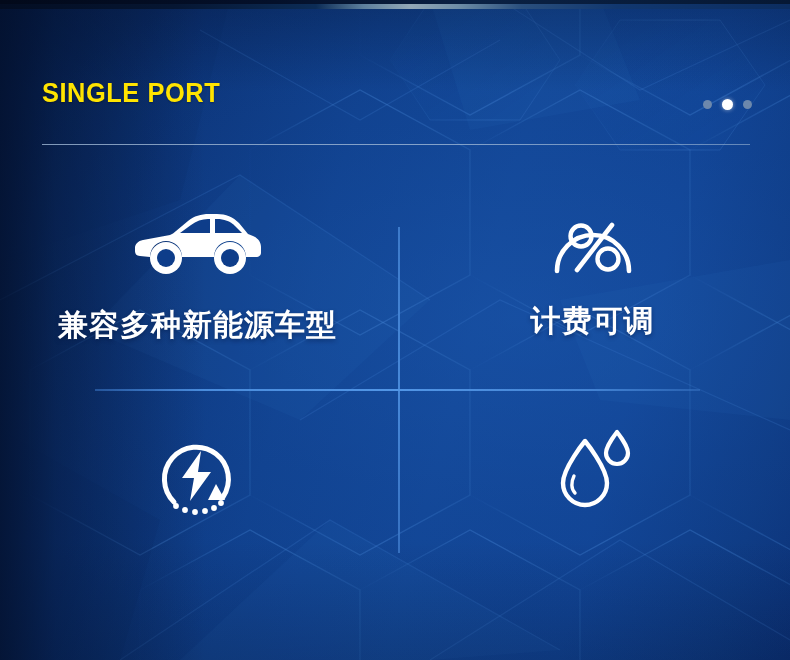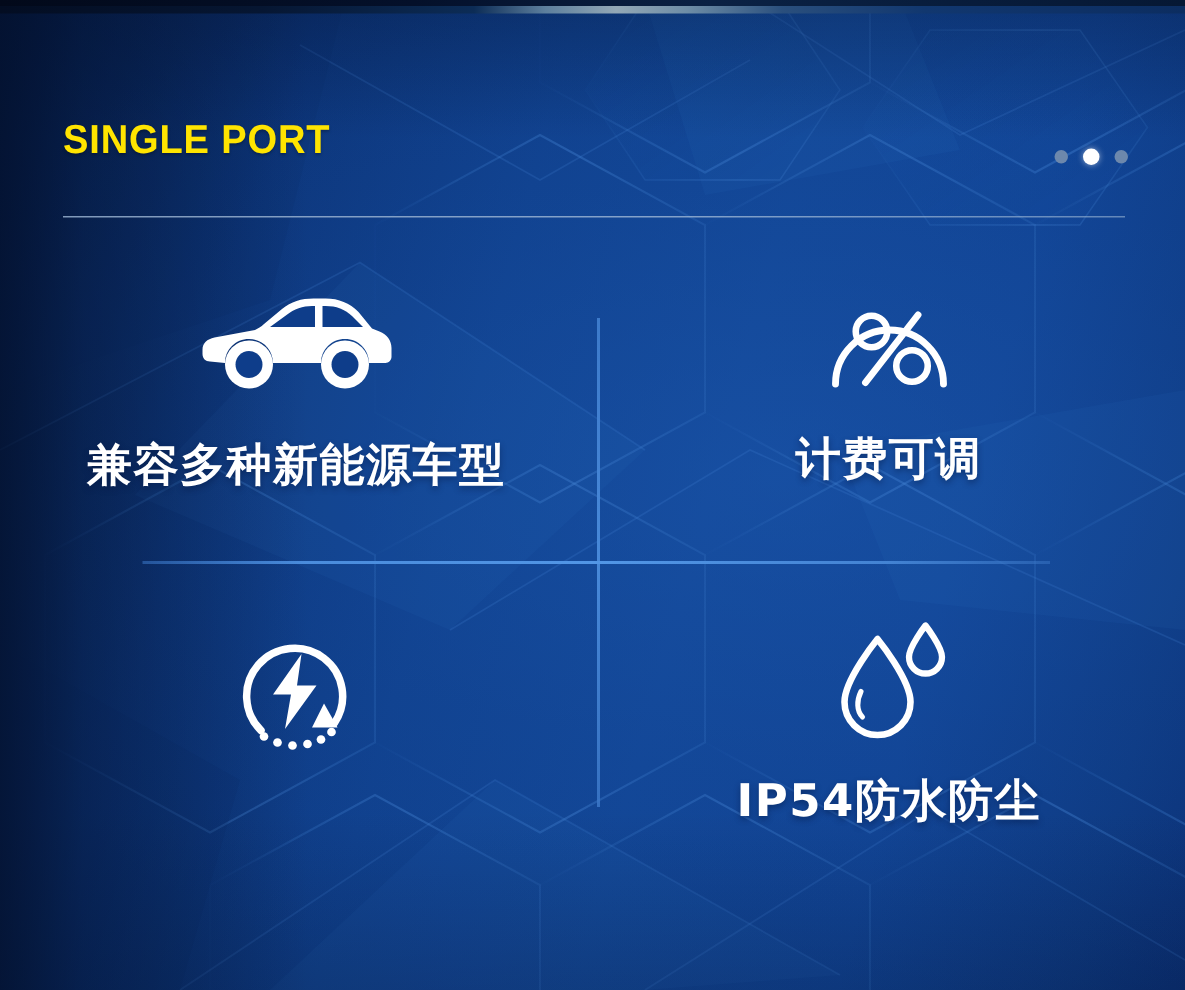--- a/index.html
+++ b/index.html
@@ -135,21 +135,21 @@
   }
   .dot.active {
     width:11px; height:11px;
     background:#ffffff;
     box-shadow:0 0 4px rgba(255,255,255,0.55);
   }
 
   
   .grid {
     position:absolute;
-    left:0; top:168px;
+    left:0; top:183px;
     width:790px; height:420px;
     z-index:5;
     padding-left:20px;
   }
 
   .divider-v {
     position:absolute;
     left:398px; top:44px;
     width:2px; height:326px;
     background:linear-gradient(180deg,
@@ -388,17 +388,16 @@
 
           <path d="M21,52 C18,58 18,65 22,69" fill="none" stroke="#ffffff" stroke-width="3.4" stroke-linecap="round"></path>
 
           <path d="
             M64,8
             C64,8 53,22 53,29
             A11,11 0 0,0 75,29
             C75,22 64,8 64,8 Z" fill="none" stroke="#ffffff" stroke-width="4.2" stroke-linejoin="round"></path>
         </svg>
       </div>
-      <div class="cell-label">IP54防水防尘</div>
     </div>
 
   </div>
 </div>
 
 </body></html>

